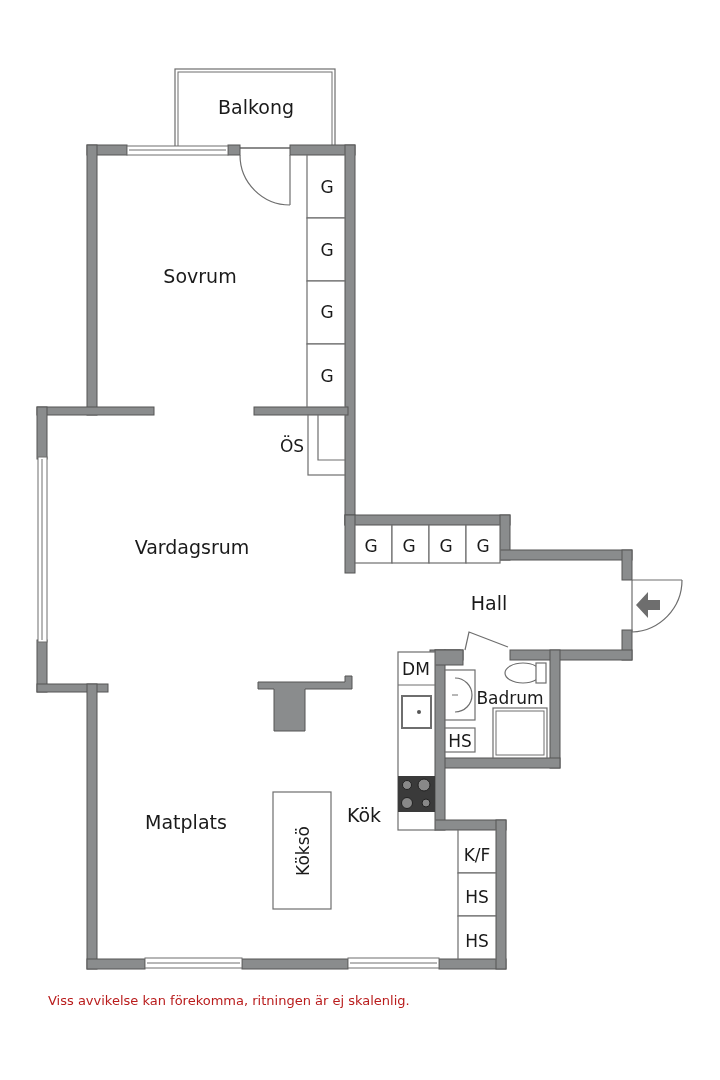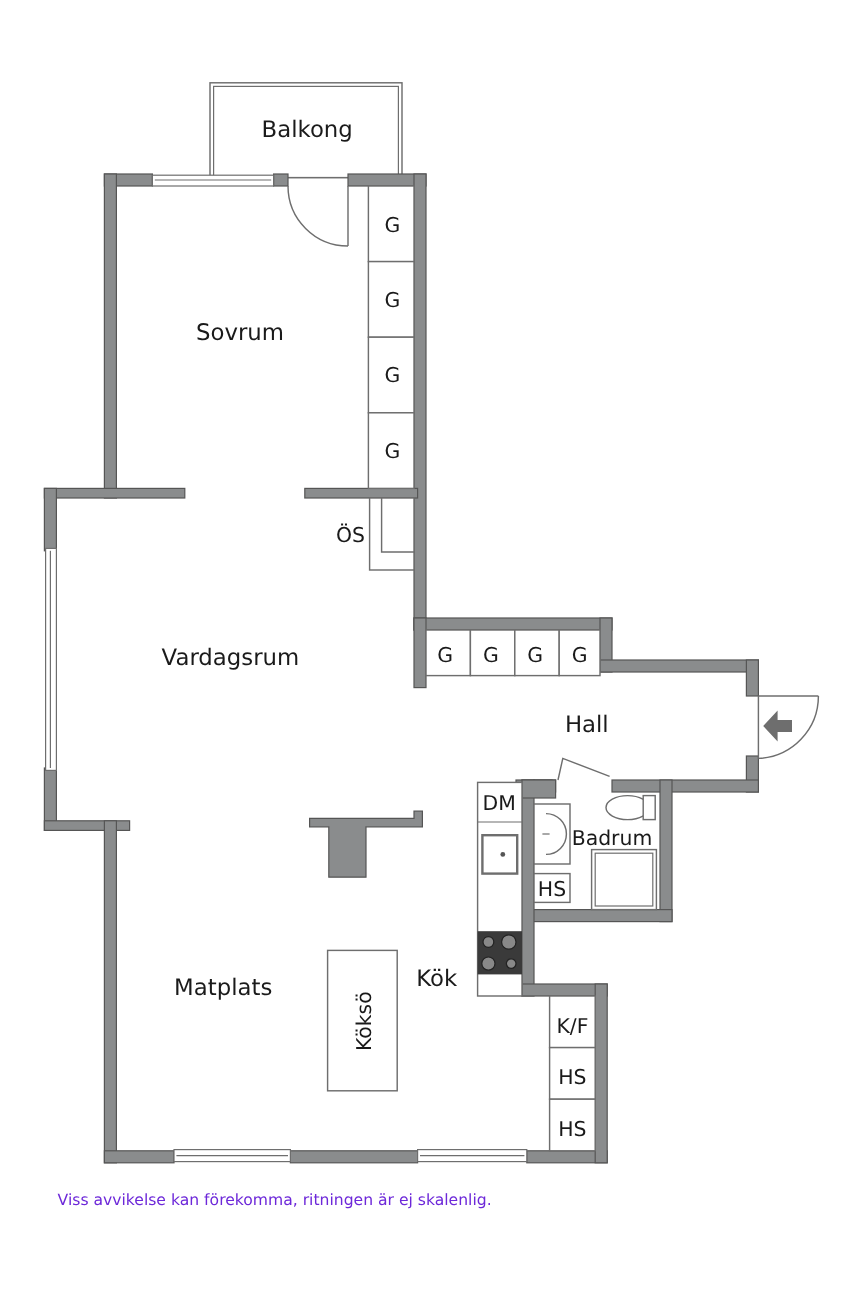--- a/index.html
+++ b/index.html
@@ -5,21 +5,21 @@
   html, body { margin: 0; padding: 0; background: #ffffff; }
   body { width: 720px; height: 1080px; position: relative; overflow: hidden;
          font-family: "DejaVu Sans", "Liberation Sans", sans-serif; }
   #plan { position: absolute; left: 0; top: 0; }
   .wall { fill: #8a8c8d; stroke: #555; stroke-width: 1; }
   .thin { fill: #fff; stroke: #6e6e6e; stroke-width: 1.2; }
   .line { fill: none; stroke: #6e6e6e; stroke-width: 1.2; }
   .lbl { font-family: "DejaVu Sans", sans-serif; fill: #1a1a1a; font-size: 19px; }
   .lbl-sm { font-family: "DejaVu Sans", sans-serif; fill: #1a1a1a; font-size: 17px; }
   .win { fill: #fff; stroke: #6e6e6e; stroke-width: 1; }
-  .disclaimer { position: absolute; left: 48px; top: 993px; font-size: 13px; color: #6d28d9;
+  .disclaimer { position: absolute; left: 48px; top: 993px; font-size: 13px; color: #b91c1c;
                 font-family: "DejaVu Sans", sans-serif; }
 </style>
 </head>
 <body>
 
 <svg id="plan" width="720" height="1080" viewBox="0 0 720 1080" xmlns="http://www.w3.org/2000/svg">
 
   <g>
     <rect x="175" y="69" width="160" height="79" class="thin"></rect>
     <rect x="178" y="72" width="154" height="76" fill="none" stroke="#6e6e6e" stroke-width="1"></rect>

